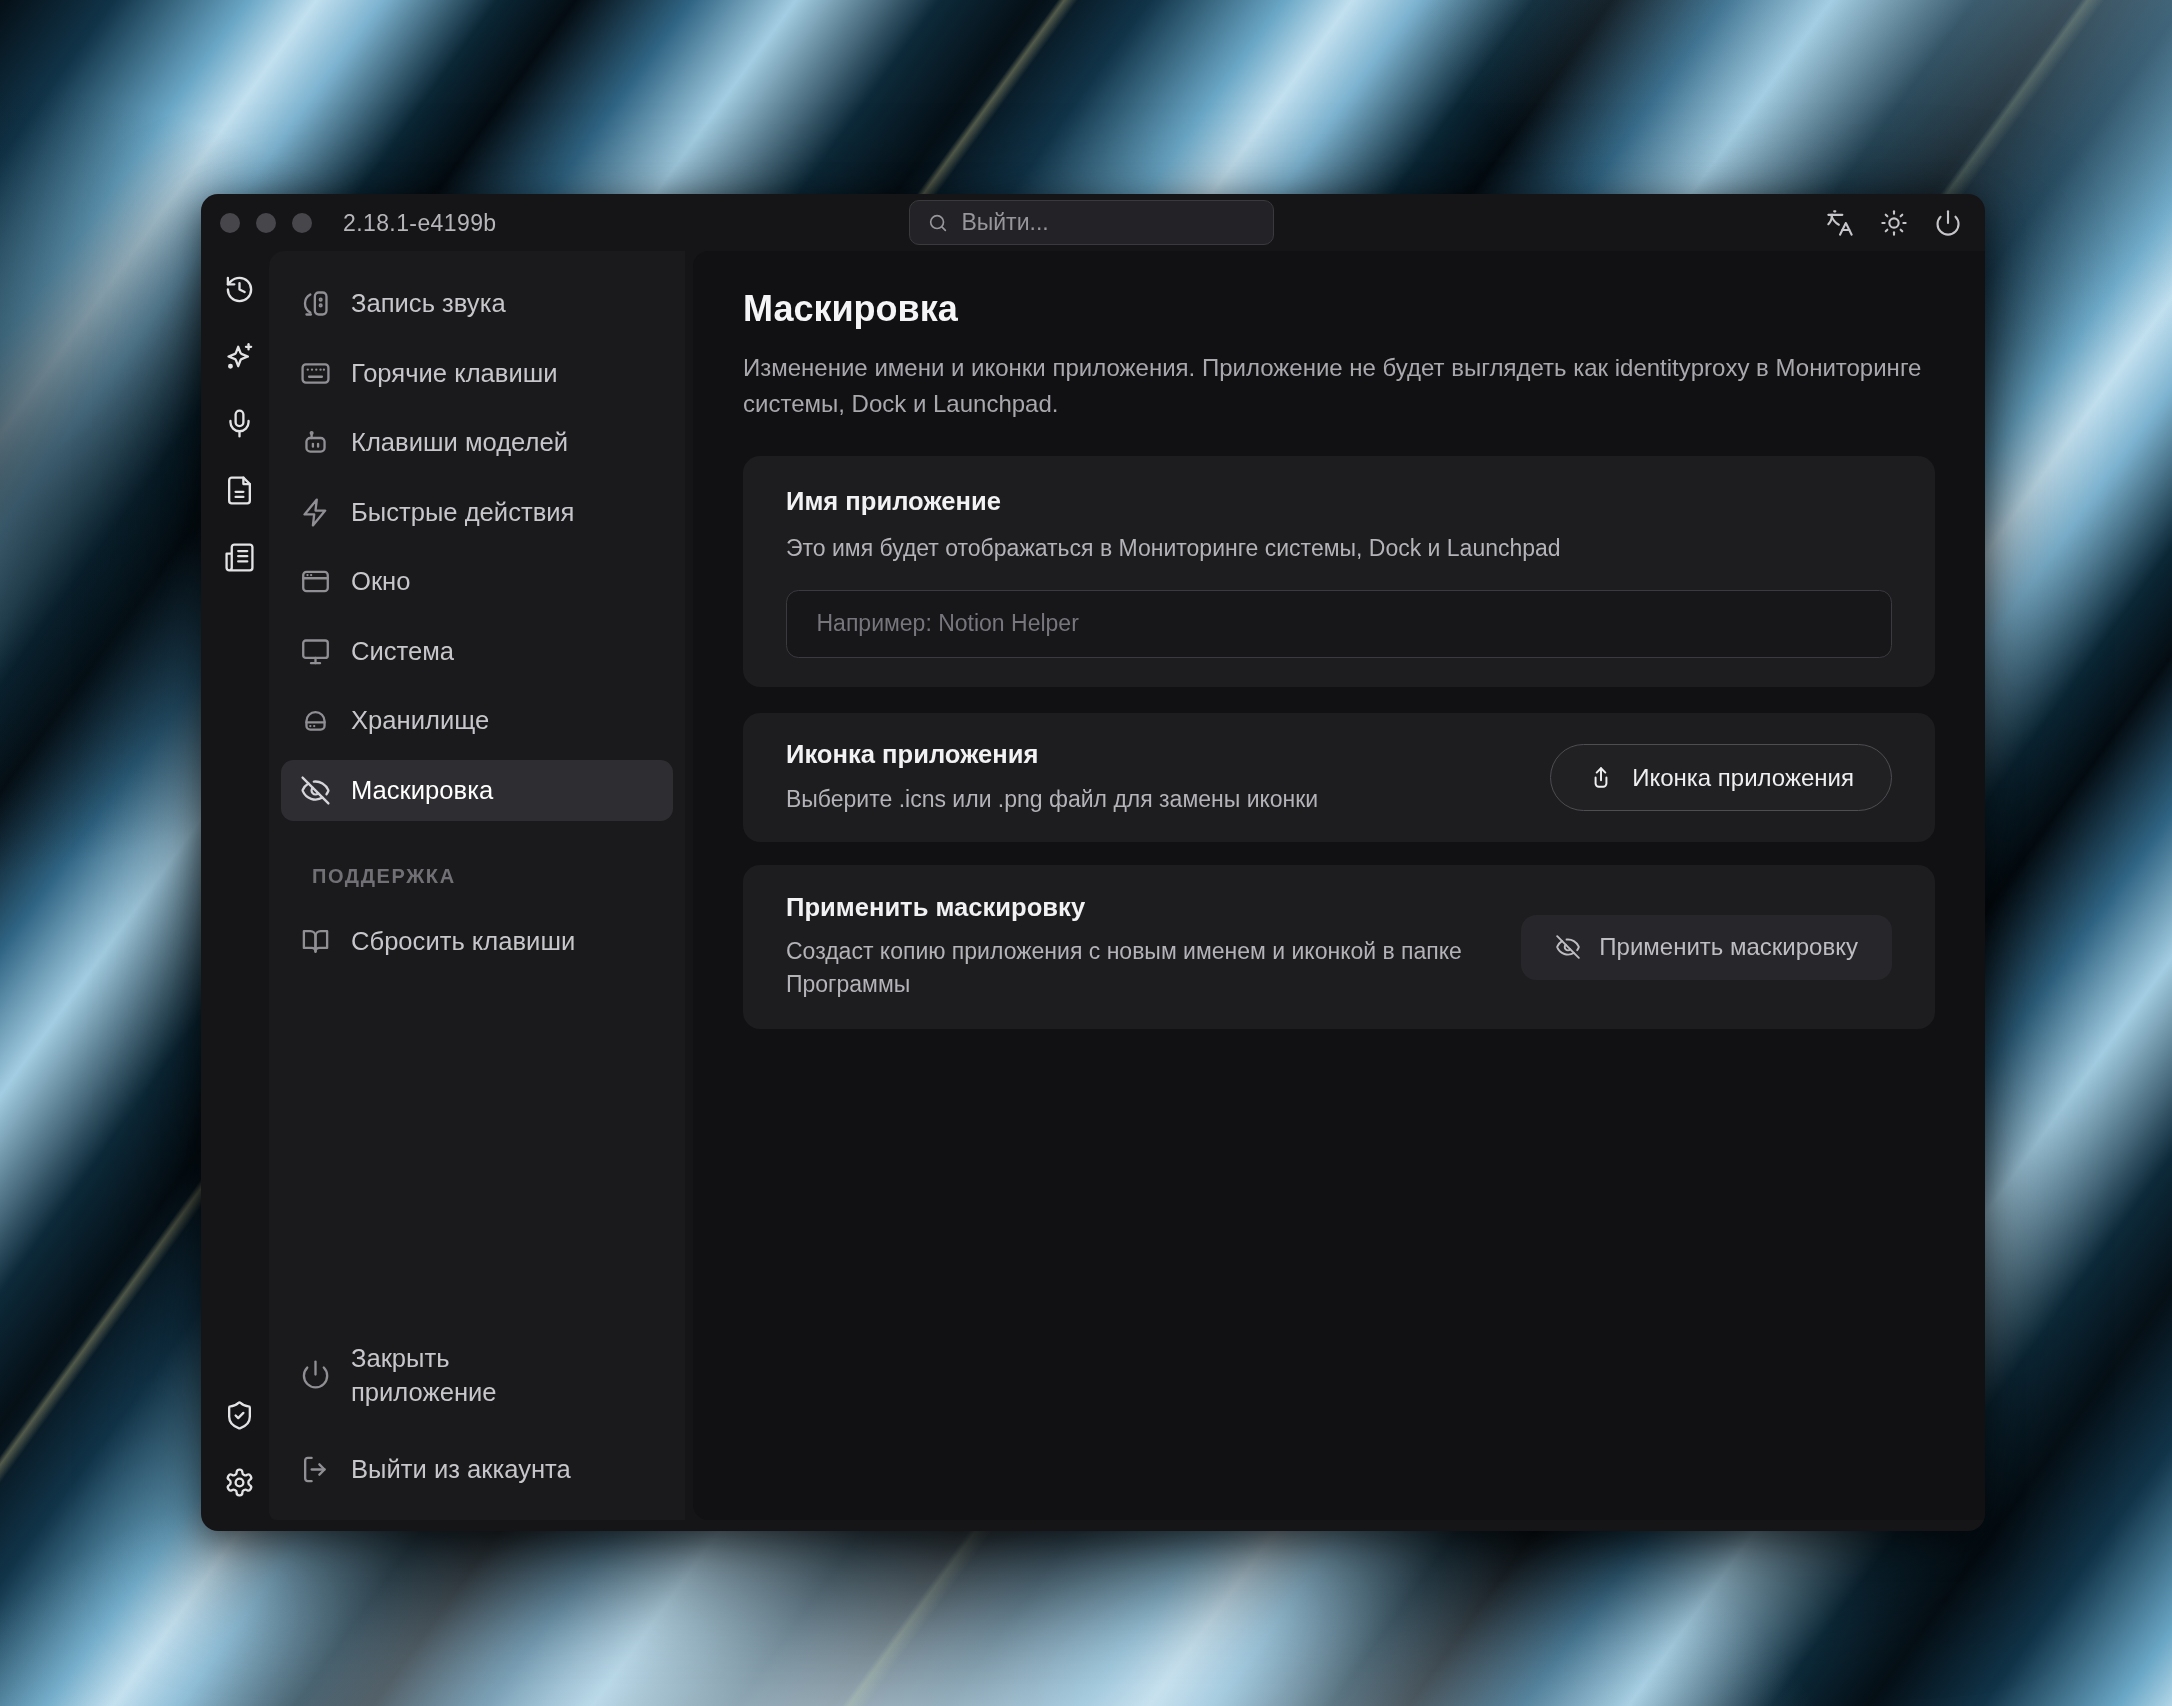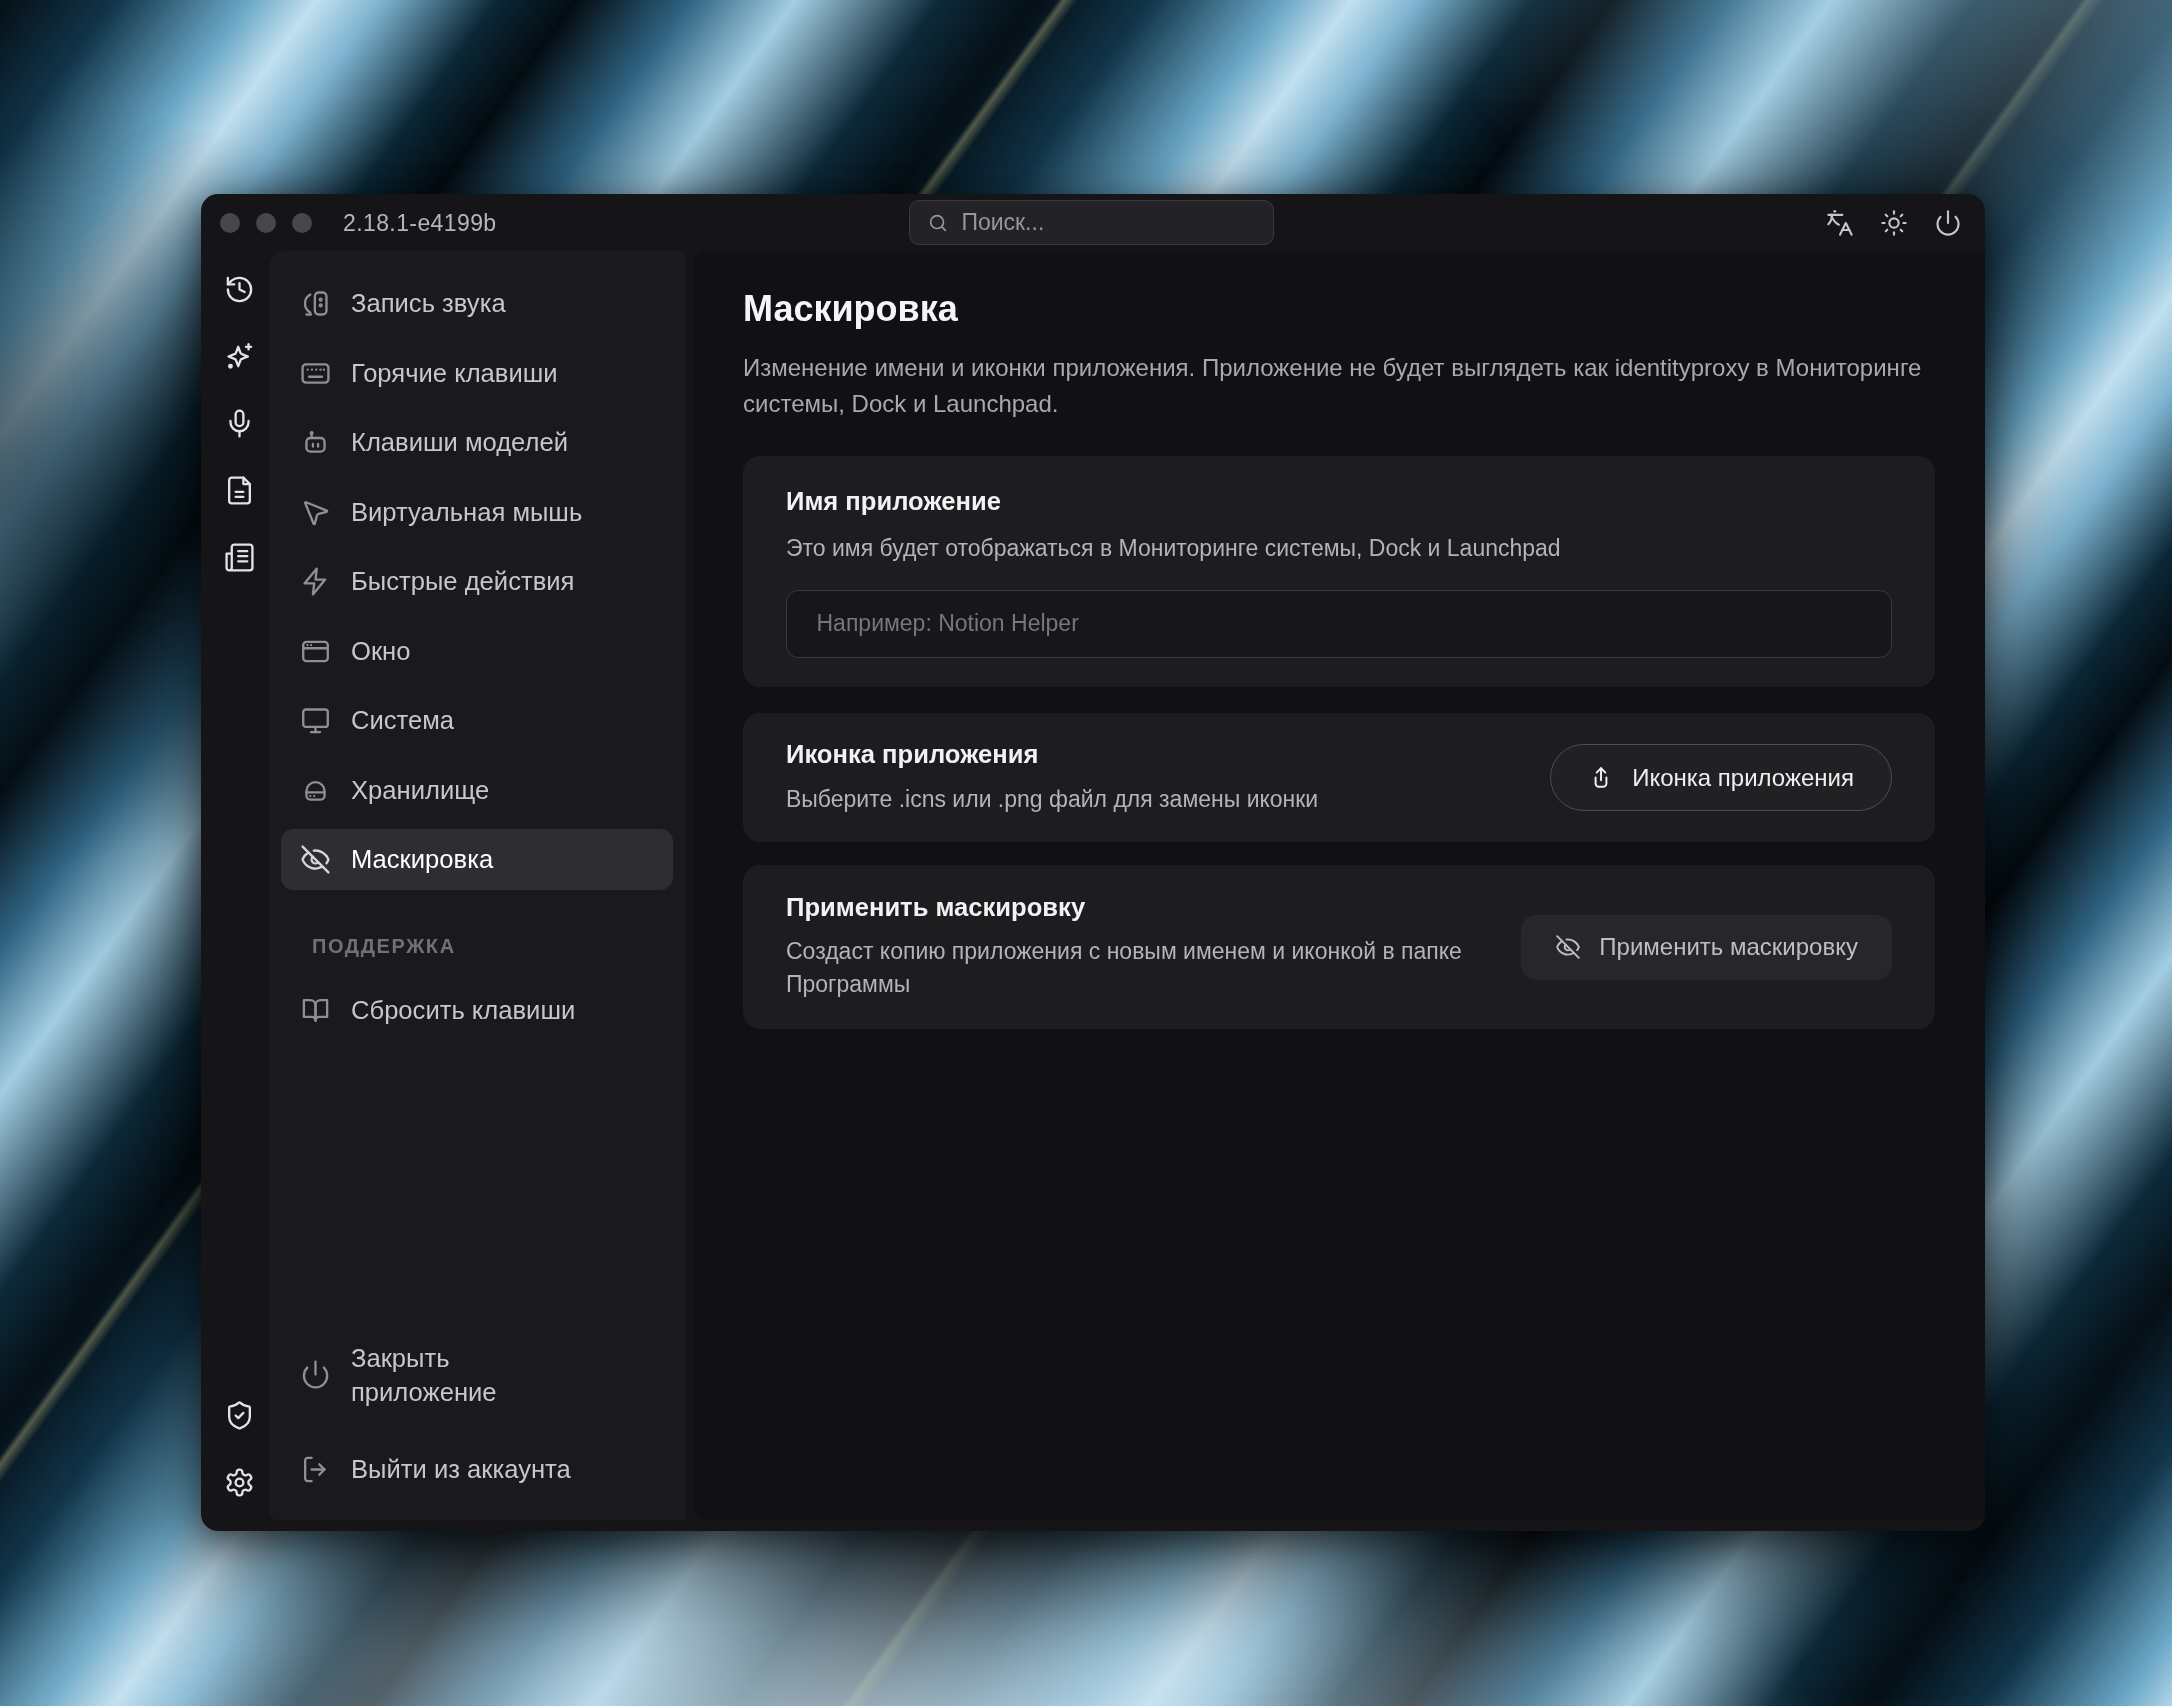--- a/index.html
+++ b/index.html
@@ -120,21 +120,21 @@
       <span class="dot"></span>
       <span class="dot"></span>
     </div>
     <span class="version">2.18.1-e4199b</span>
 
     <div class="search">
       <svg class="ic" viewBox="0 0 24 24">
         <circle cx="11" cy="11" r="7"></circle>
           <path d="m20 20-3.5-3.5"></path>
       </svg>
-      <span>Поиск...</span>
+      <span>Выйти...</span>
     </div>
 
     <div class="tb-actions">
       <button class="tb-btn">
         <svg class="ic" viewBox="0 0 24 24">
           <path d="M2 5h12"></path>
             <path d="M7 2h1"></path>
             <path d="m5.5 5-.5.5C5 9 3.5 11.5 2 13"></path>
           <path d="M4.5 5C5.5 9 8 12 11 13.5"></path>
             <path d="m22 22-5-10-5 10"></path>
@@ -248,26 +248,20 @@
         <svg class="ic" viewBox="0 0 24 24">
           <rect x="5" y="8.5" width="14" height="10.5" rx="3"></rect>
           <path d="M9 8.5V5.5"></path>
             <circle cx="9" cy="4.6" r="0.7"></circle>
           <path d="M10 13v2.2"></path>
             <path d="M14 13v2.2"></path>
         </svg>
         <span>Клавиши моделей</span>
       </div>
 
-      <div class="s-item">
-        <svg class="ic" viewBox="0 0 24 24">
-          <path d="M4.04 4.69a.5.5 0 0 1 .65-.65l16 6.5a.5.5 0 0 1-.06.95l-6.13 1.58a2 2 0 0 0-1.43 1.43l-1.58 6.13a.5.5 0 0 1-.95.06z"></path>
-        </svg>
-        <span>Виртуальная мышь</span>
-      </div>
 
       <div class="s-item">
         <svg class="ic" viewBox="0 0 24 24">
           <path d="M13 2 3.5 13.5H11l-1 8.5L19.5 10.5H12l1-8.5z"></path>
         </svg>
         <span>Быстрые действия</span>
       </div>
 
       <div class="s-item">
         <svg class="ic" viewBox="0 0 24 24">

